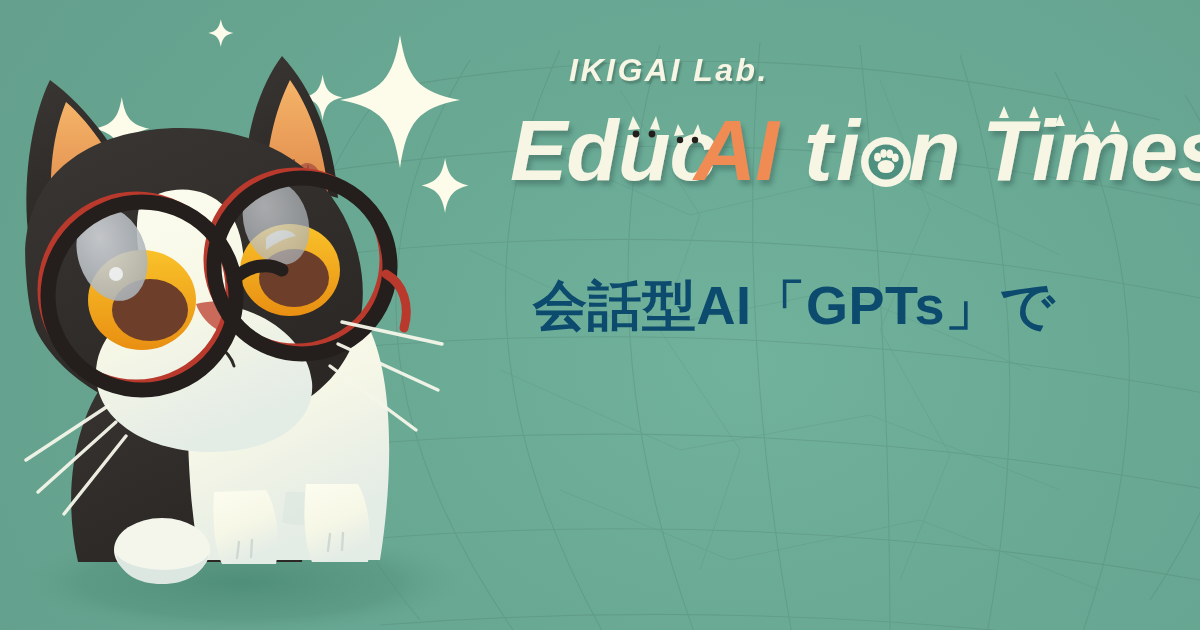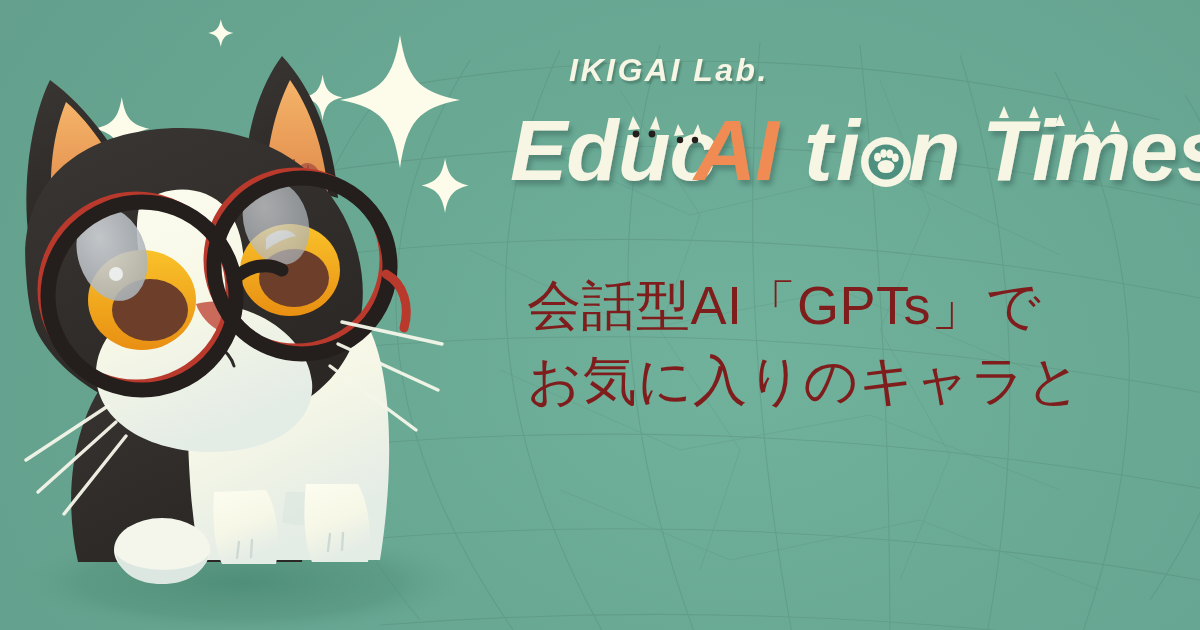--- a/index.html
+++ b/index.html
@@ -77,26 +77,26 @@
     height: 92px;
     white-space: nowrap;
     display: flex;
     align-items: center;
     margin-top: 20px;
   }
   .masthead svg { display: block; }
 
   .headline {
     position: absolute;
-    left: 22px;
+    left: 28px;
     top: 268px;
     width: 640px;
-    color: #7f1d1d;
+    color: #0c4a6e;
     font-size: 54px;
-    font-weight: 400;
+    font-weight: 700;
     line-height: 1.38;
     letter-spacing: .5px;
     white-space: nowrap;
   }
   .headline .hl-line { display: block; }
 </style>
 </head>
 <body>
 
 <div class="banner">
@@ -321,17 +321,16 @@
           <path d="M519 14 L524 2 L529 14 Z"></path>
           <path d="M545 22 L550 10 L555 22 Z"></path>
           <path d="M574 28 L579 16 L584 28 Z"></path>
           <path d="M600 28 L605 16 L610 28 Z"></path>
         </g>
       </svg>
     </div>
 
     <div class="headline">
       <span class="hl-line">会話型AI「GPTs」で</span>
-      <span class="hl-line">お気に入りのキャラと</span>
     </div>
 
   </div>
 </div>
 
 </body></html>

